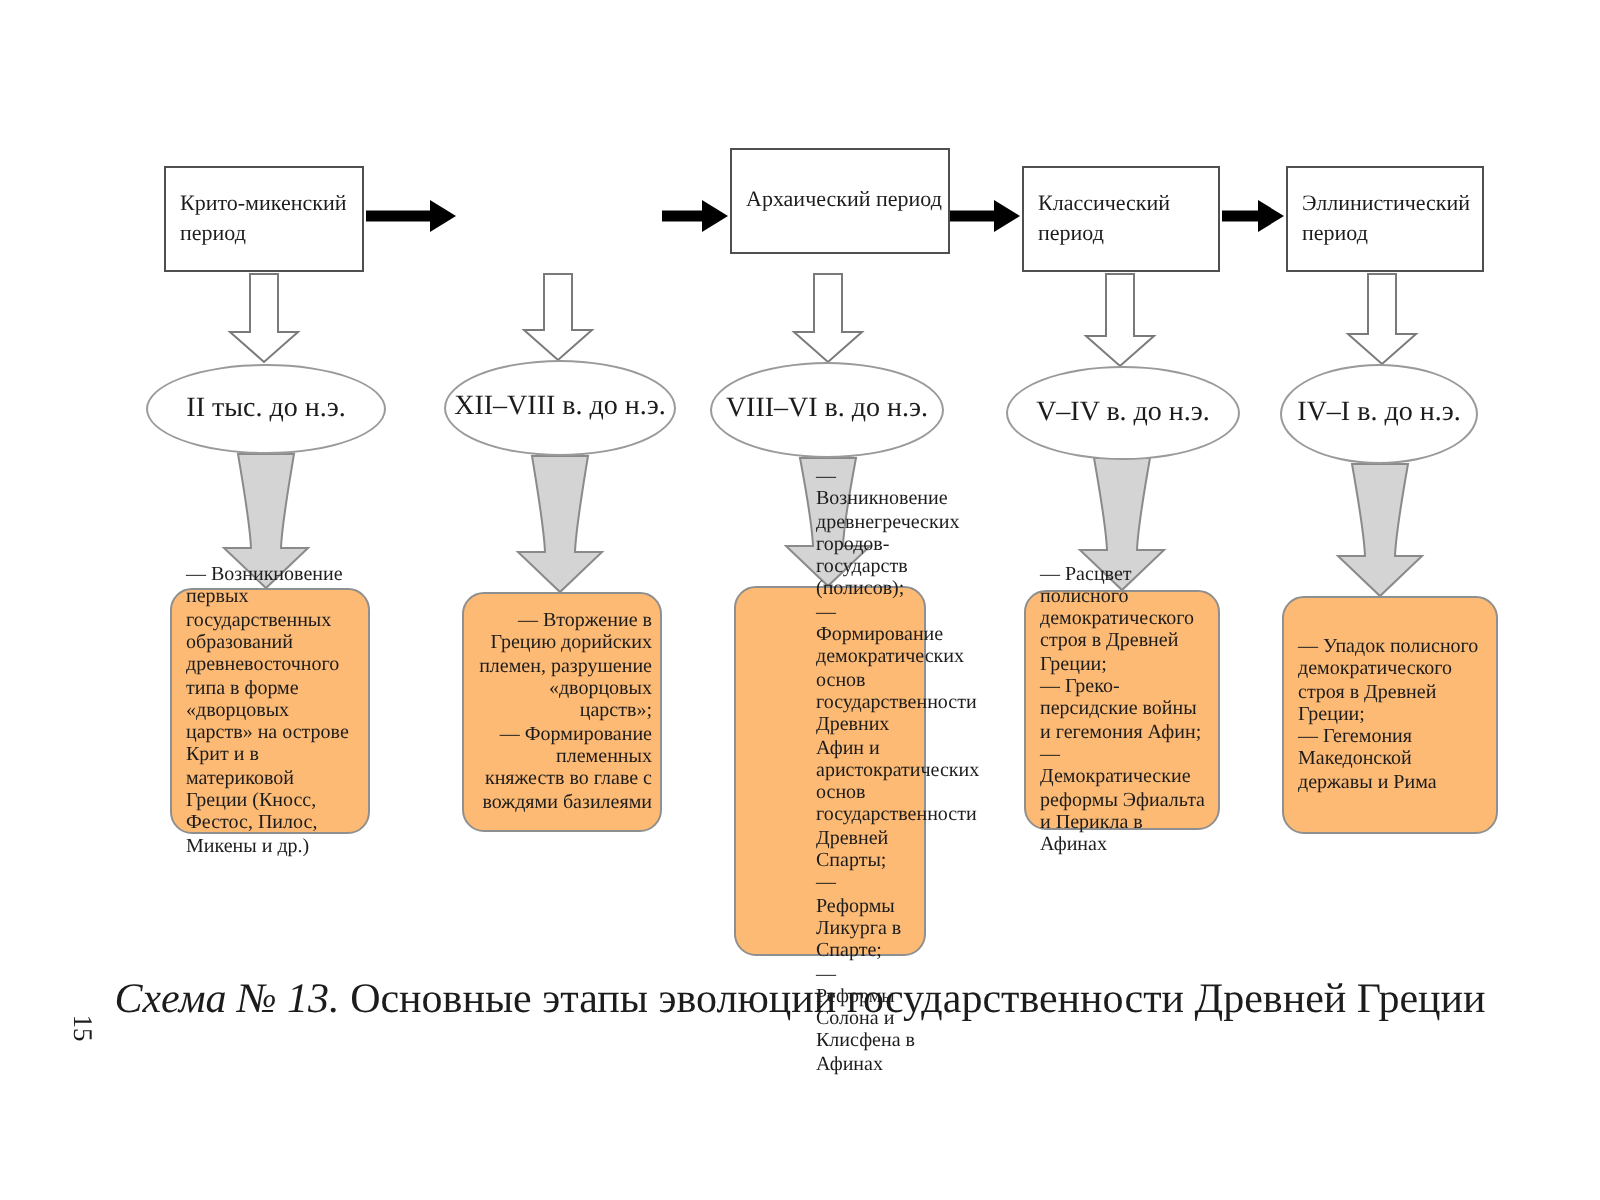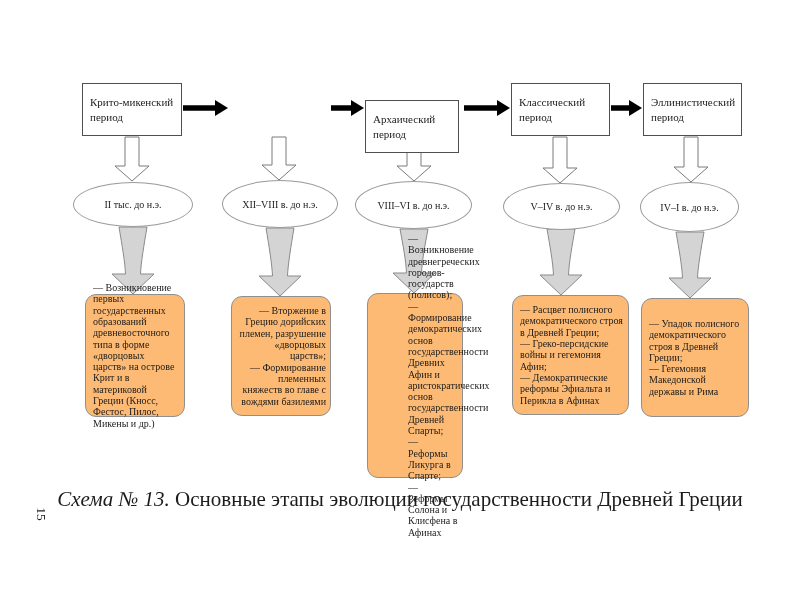--- a/index.html
+++ b/index.html
@@ -31,21 +31,21 @@
   }
   .date-ellipse {
     position: absolute;
     box-sizing: border-box;
     background: #ffffff;
     border: 1px solid #9a9a9a;
     border-radius: 50%;
     display: flex;
     align-items: center;
     justify-content: center;
-    font-size: 10px;
+    font-size: 14px;
     text-align: right;
   }
   .notes-box {
     position: absolute;
     box-sizing: border-box;
     background: #fdba74;
     border: 1px solid #8f8f8f;
     border-radius: 11px;
     display: flex;
     flex-direction: column;
@@ -94,21 +94,21 @@
     <path d="M119,227 C122,245 125,262 125.5,274 L112,274 L133,294 L154,274 L140.5,274 C141,262 144,245 147,227 Z" fill="#d4d4d4" stroke="#8a8a8a" stroke-width="1"></path>
     <path d="M266,228 C269,246 272,264 272.5,276 L259,276 L280,296 L301,276 L287.5,276 C288,264 291,246 294,228 Z" fill="#d4d4d4" stroke="#8a8a8a" stroke-width="1"></path>
     <path d="M400,229 C403,245 406,261 406.5,273 L393,273 L414,293 L435,273 L421.5,273 C422,261 425,245 428,229 Z" fill="#d4d4d4" stroke="#8a8a8a" stroke-width="1"></path>
     <path d="M547,229 C550,246 553,263 553.5,275 L540,275 L561,295 L582,275 L568.5,275 C569,263 572,246 575,229 Z" fill="#d4d4d4" stroke="#8a8a8a" stroke-width="1"></path>
     <path d="M676,232 C679,249 682,266 682.5,278 L669,278 L690,298 L711,278 L697.5,278 C698,266 701,249 704,232 Z" fill="#d4d4d4" stroke="#8a8a8a" stroke-width="1"></path>
   </svg>
 
   <div class="period-box" style="left:82px; top:83px; width:100px; height:53px;">
     <span>Крито-микенский период</span>
   </div>
-  <div class="period-box" style="left:365px; top:100px; width:94px; height:53px;">
+  <div class="period-box" style="left:365px; top:74px; width:110px; height:53px;">
     <span>Архаический период</span>
   </div>
   <div class="period-box" style="left:511px; top:83px; width:99px; height:53px;">
     <span>Классический период</span>
   </div>
   <div class="period-box" style="left:643px; top:83px; width:99px; height:53px;">
     <span>Эллинистический период</span>
   </div>
 
   <div class="date-ellipse" style="left:73px; top:182px; width:120px; height:45px;">
@@ -133,21 +133,21 @@
   <div class="notes-box" style="left:231px; top:296px; width:100px; height:120px;text-align:right;">
       <div class="note-item">— Вторжение в Грецию дорийских племен, разрушение «дворцовых царств»;</div>
       <div class="note-item">— Формирование племенных княжеств во главе с вождями базилеями</div>
     </div>
   <div class="notes-box" style="left:367px; top:293px; width:96px; height:185px;padding-left:40px;">
       <div class="note-item">— Возникновение древнегреческих городов-государств (полисов);</div>
       <div class="note-item">— Формирование демократических основ государственности Древних Афин и аристократических основ государственности Древней Спарты;</div>
       <div class="note-item">— Реформы Ликурга в Спарте;</div>
       <div class="note-item">— Реформы Солона и Клисфена в Афинах</div>
     </div>
-  <div class="notes-box" style="left:512px; top:295px; width:117px; height:120px;">
+  <div class="notes-box" style="left:512px; top:295px; width:98px; height:120px;">
       <div class="note-item">— Расцвет полисного демократического строя в Древней Греции;</div>
       <div class="note-item">— Греко-персидские войны и гегемония Афин;</div>
       <div class="note-item">— Демократические реформы Эфиальта и Перикла в Афинах</div>
     </div>
   <div class="notes-box" style="left:641px; top:298px; width:108px; height:119px;">
       <div class="note-item">— Упадок полисного демократического строя в Древней Греции;</div>
       <div class="note-item">— Гегемония Македонской державы и Рима</div>
     </div>
 
   <div class="caption">

